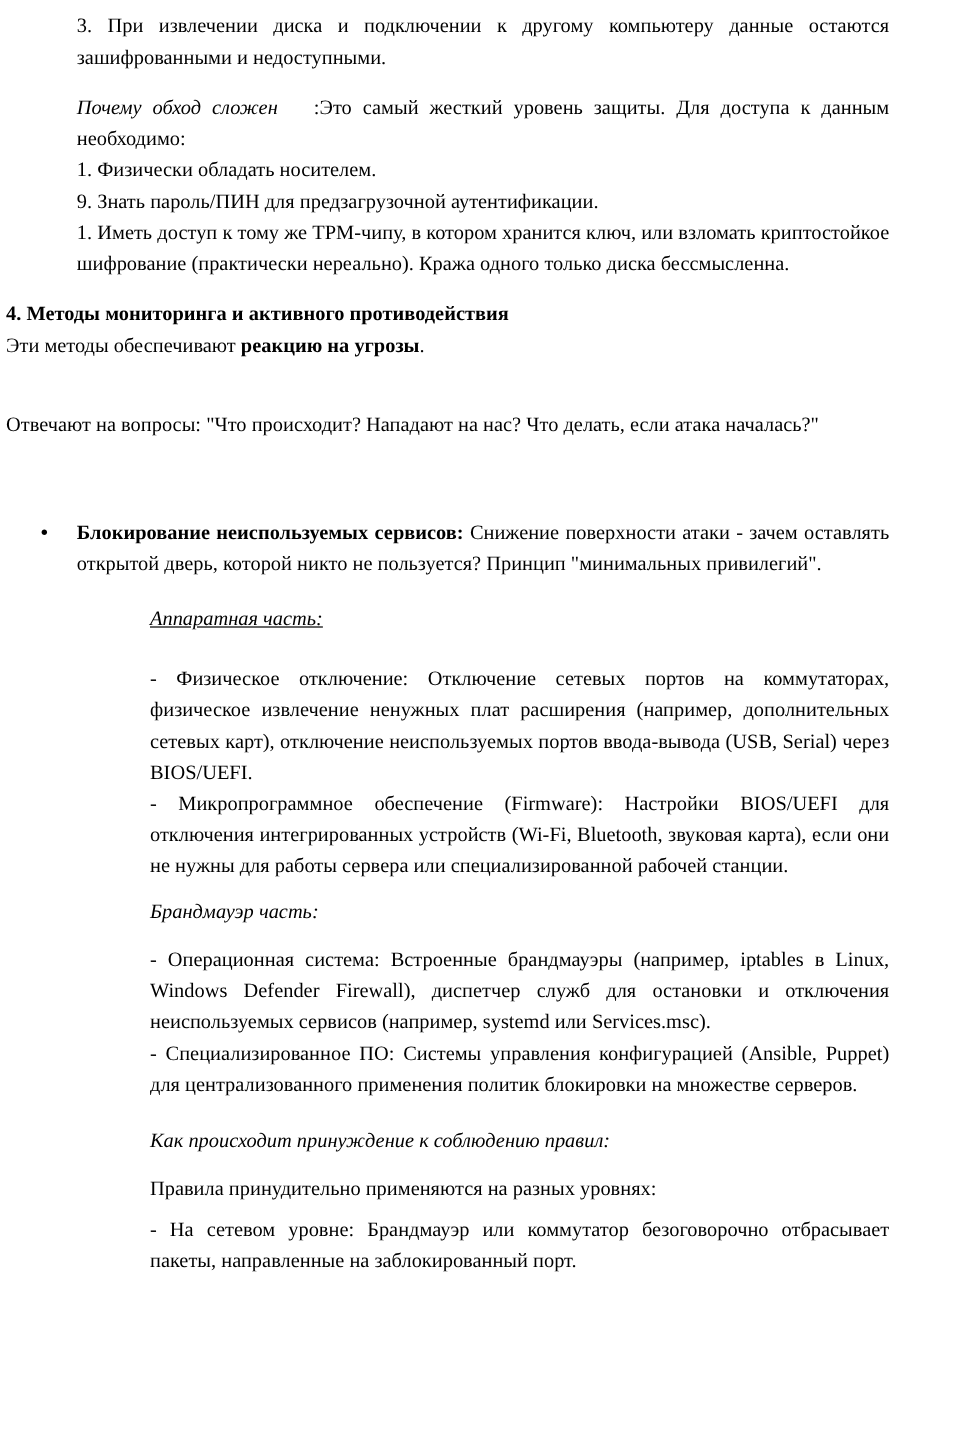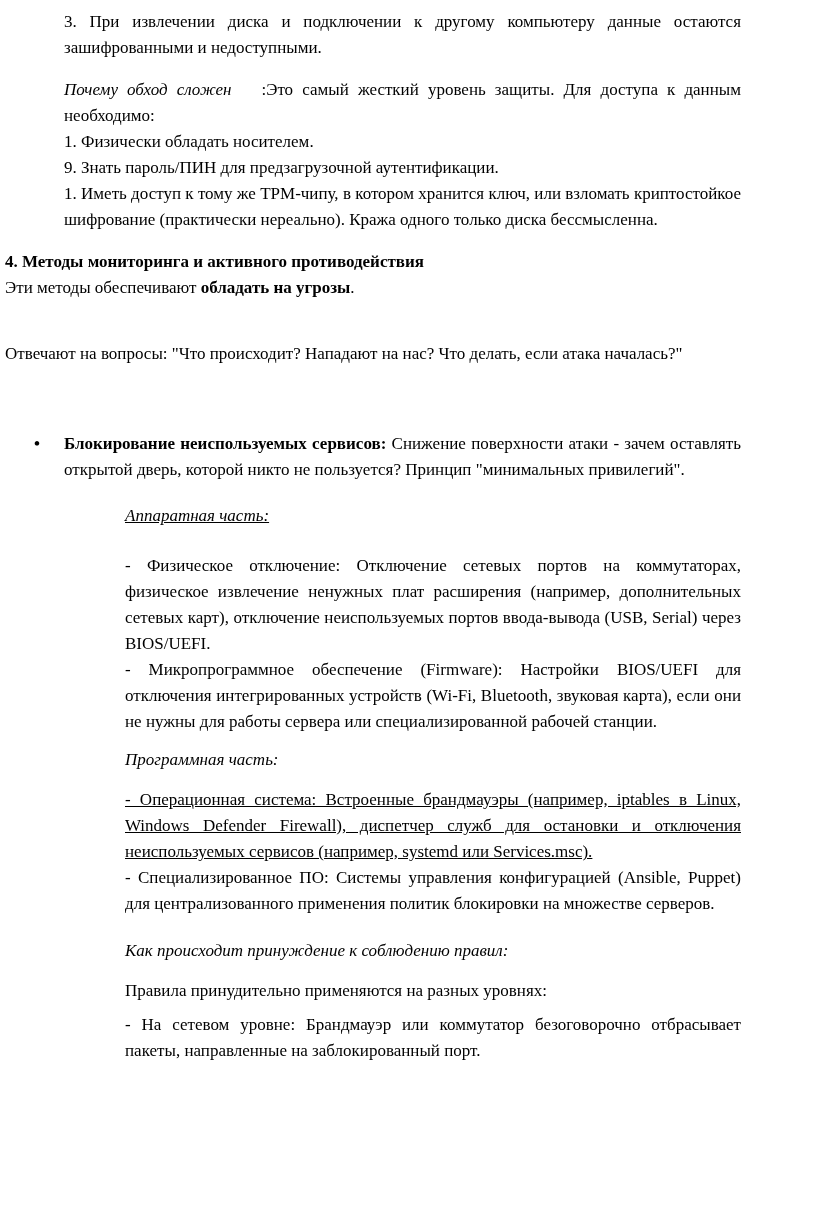--- a/index.html
+++ b/index.html
@@ -28,21 +28,21 @@
     .italic { font-style: italic; }
     .gap-after { margin-right: 30px; }
 
     .mt-p2        { margin-top: 16px; }
     .mt-heading   { margin-top: 16px; }
     .mt-questions { margin-top: 40px; }
     .mt-bullet    { margin-top: 64px; }
     .mt-hw-title  { margin-top: 20px; text-decoration: underline; }
     .mt-hw-body   { margin-top: 24px; }
     .mt-sw-title  { margin-top: 12px; }
-    .mt-sw-body   { margin-top: 14px; text-decoration: underline; }
+    .mt-sw-body   { margin-top: 14px; }
     .mt-enf-title { margin-top: 21px; }
     .mt-enf-p1    { margin-top: 14px; }
     .mt-enf-p2    { margin-top: 8px; }
 
     .bullet-wrap {
       position: relative;
       margin-left: 64px;
       margin-right: 63px;
       text-align: justify;
     }
@@ -62,35 +62,35 @@
   <p class="main"><span>3. При извлечении диска и подключении к другому компьютеру данные остаются зашифрованными и недоступными.</span></p>
 
   <p class="main mt-p2"><span class="italic gap-after">Почему обход сложен</span><span>:Это самый жесткий уровень защиты. Для доступа к данным необходимо:</span></p>
 
   <p class="main"><span>1. Физически обладать носителем.</span></p>
   <p class="main"><span>9. Знать пароль/ПИН для предзагрузочной аутентификации.</span></p>
   <p class="main"><span>1. Иметь доступ к тому же TPM-чипу, в котором хранится ключ, или взломать криптостойкое шифрование (практически нереально). Кража одного только диска бессмысленна.</span></p>
 
   <p class="wide bold mt-heading"><span>4. Методы мониторинга и активного противодействия</span></p>
 
-  <p class="wide"><span>Эти методы обеспечивают </span><span class="bold">обладать на угрозы</span><span>.</span></p>
+  <p class="wide"><span>Эти методы обеспечивают </span><span class="bold">реакцию на угрозы</span><span>.</span></p>
 
   <p class="wide mt-questions"><span>Отвечают на вопросы: "Что происходит? Нападают на нас? Что делать, если атака началась?"</span></p>
 
   <div class="bullet-wrap mt-bullet">
     <span class="bullet-marker">•</span>
     <span class="bold">Блокирование неиспользуемых сервисов:</span><span> Снижение поверхности атаки - зачем оставлять открытой дверь, которой никто не пользуется? Принцип "минимальных привилегий".</span>
   </div>
 
   <p class="indent italic mt-hw-title"><span>Аппаратная часть:</span></p>
 
   <p class="indent mt-hw-body"><span>- Физическое отключение: Отключение сетевых портов на коммутаторах, физическое извлечение ненужных плат расширения (например, дополнительных сетевых карт), отключение неиспользуемых портов ввода-вывода (USB, Serial) через BIOS/UEFI.</span></p>
   <p class="indent"><span>- Микропрограммное обеспечение (Firmware): Настройки BIOS/UEFI для отключения интегрированных устройств (Wi-Fi, Bluetooth, звуковая карта), если они не нужны для работы сервера или специализированной рабочей станции.</span></p>
 
-  <p class="indent italic mt-sw-title"><span>Программная часть:</span></p>
+  <p class="indent italic mt-sw-title"><span>Брандмауэр часть:</span></p>
 
   <p class="indent mt-sw-body"><span>- Операционная система: Встроенные брандмауэры (например, iptables в Linux, Windows Defender Firewall), диспетчер служб для остановки и отключения неиспользуемых сервисов (например, systemd или Services.msc).</span></p>
   <p class="indent"><span>- Специализированное ПО: Системы управления конфигурацией (Ansible, Puppet) для централизованного применения политик блокировки на множестве серверов.</span></p>
 
   <p class="indent italic mt-enf-title"><span>Как происходит принуждение к соблюдению правил:</span></p>
 
   <p class="indent mt-enf-p1"><span>Правила принудительно применяются на разных уровнях:</span></p>
 
   <p class="indent mt-enf-p2"><span>- На сетевом уровне: Брандмауэр или коммутатор безоговорочно отбрасывает пакеты, направленные на заблокированный порт.</span></p>
 

